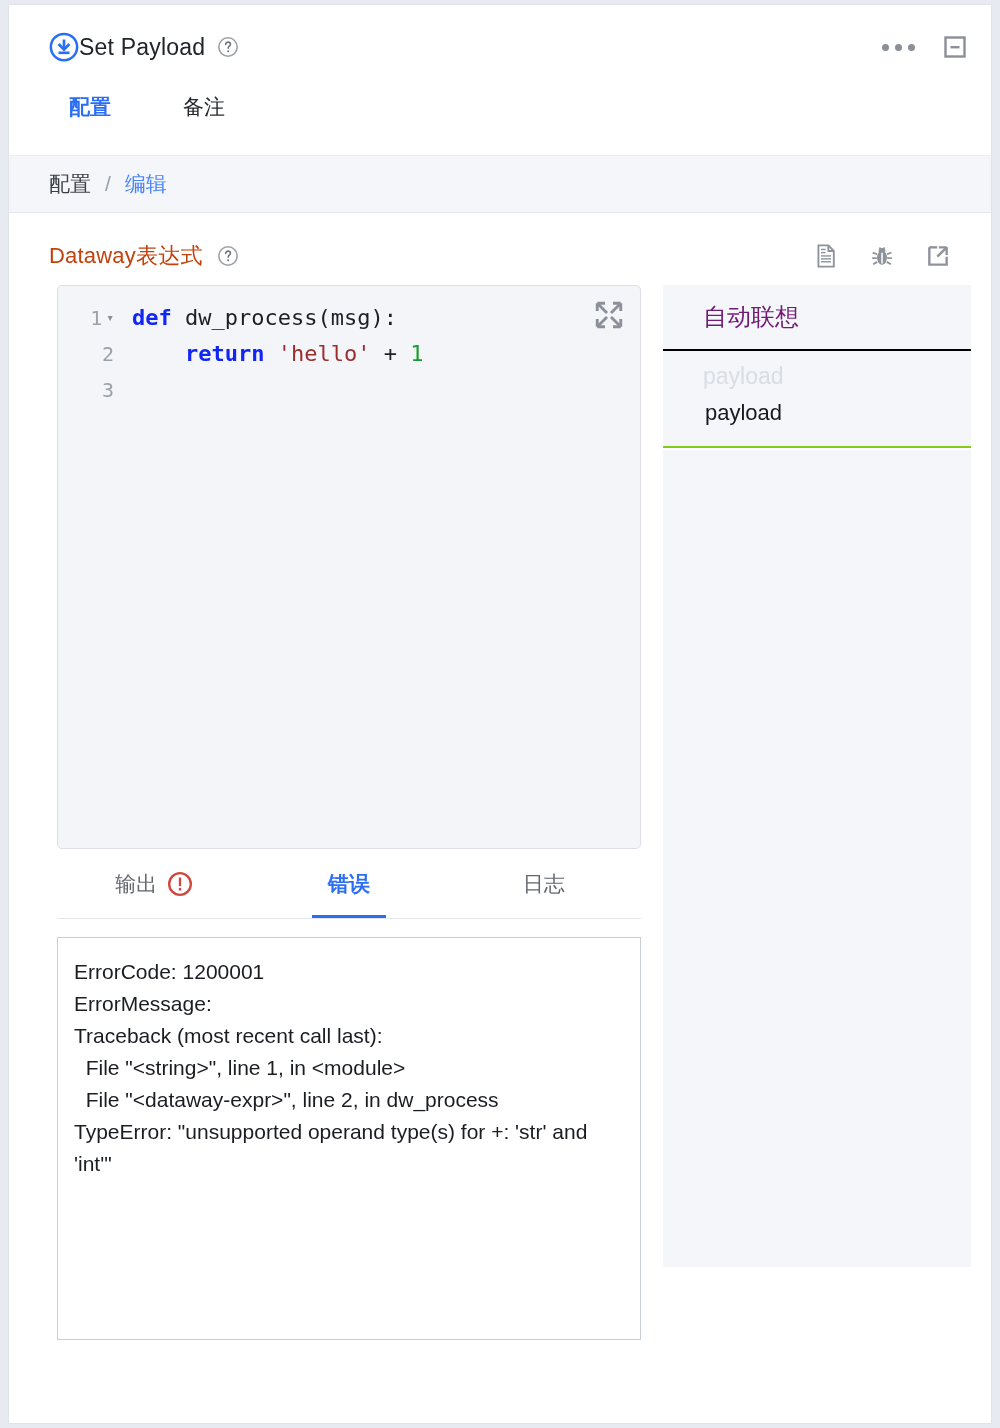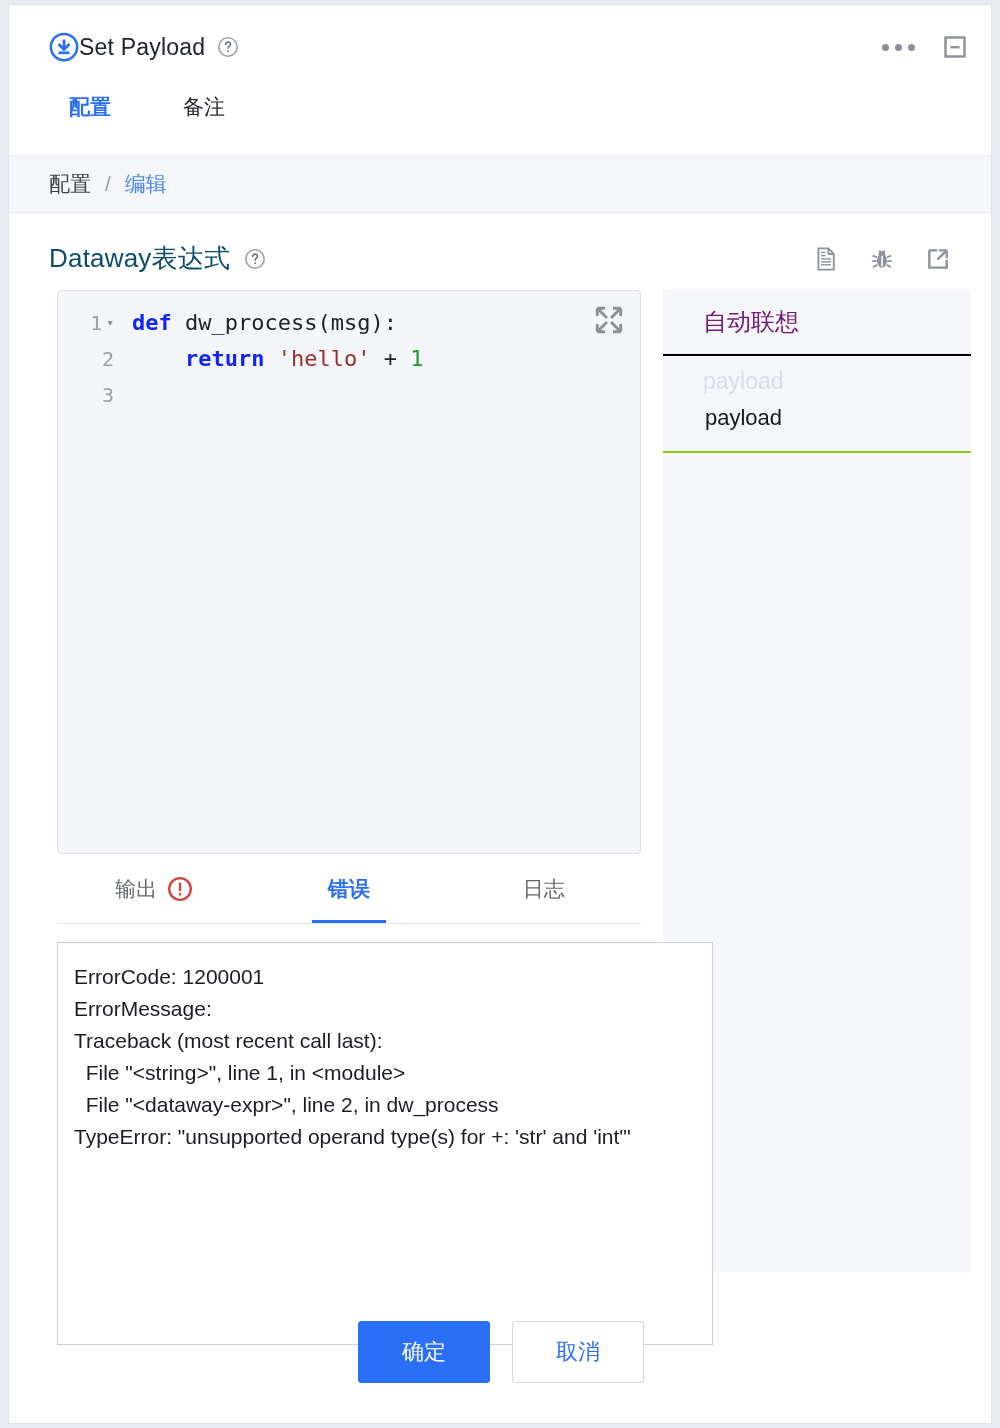--- a/index.html
+++ b/index.html
@@ -65,21 +65,21 @@
   }
   .breadcrumb .crumb { color: #3b3f46; }
   .breadcrumb .sep { color: #9aa0aa; }
   .breadcrumb .crumb.current { color: #4a86f7; }
 
   
   .section-row {
     display: flex; align-items: center;
     padding: 28px 40px 0 40px;
   }
-  .section-title { font-size: 26px; color: #0c4a6e; letter-spacing: .2px; }
+  .section-title { font-size: 22px; color: #c2410c; letter-spacing: .2px; }
   .section-help { margin-left: 14px; width: 22px; height: 22px; flex: 0 0 22px; }
   .section-icons { margin-left: auto; display: flex; align-items: center; gap: 30px; }
   .section-icons .ic { width: 26px; height: 26px; cursor: pointer; }
 
   
   .work-area { position: relative; padding: 18px 0 0 0; }
   .editor {
     position: absolute; left: 48px; top: 14px;
     width: 584px; height: 564px;
     background: #f4f5f9;
@@ -145,21 +145,21 @@
   .out-tab.active { color: #2b6ef6; font-weight: 700; }
   .out-tab.active::after {
     content: ""; position: absolute; bottom: 0; left: 50%;
     transform: translateX(-50%);
     width: 74px; height: 3px; background: #2b6ef6;
   }
   .err-badge { width: 26px; height: 26px; flex: 0 0 26px; }
 
   .out-box {
     position: absolute; left: 48px; top: 666px;
-    width: 656px; height: 403px;
+    width: 584px; height: 403px;
     background: #ffffff;
     border: 1px solid #c9cdd4;
     padding: 18px 16px;
     overflow: hidden;
   }
   .out-line {
     font-size: 21px; line-height: 32px; color: #1a1d22;
     white-space: pre-wrap; word-break: break-word;
   }
 
@@ -332,18 +332,14 @@
     <div class="out-box">
       <div class="out-line">ErrorCode: 1200001</div>
       <div class="out-line">ErrorMessage:</div>
       <div class="out-line">Traceback (most recent call last):</div>
       <div class="out-line">  File "&lt;string&gt;", line 1, in &lt;module&gt;</div>
       <div class="out-line">  File "&lt;dataway-expr&gt;", line 2, in dw_process</div>
       <div class="out-line">TypeError: "unsupported operand type(s) for +: 'str' and 'int'"</div>
     </div>
   </div>
 
-  <div class="footer">
-    <div class="btn btn-primary">确定</div>
-    <div class="btn btn-default">取消</div>
-  </div>
 
 </div>
 
 </body></html>

